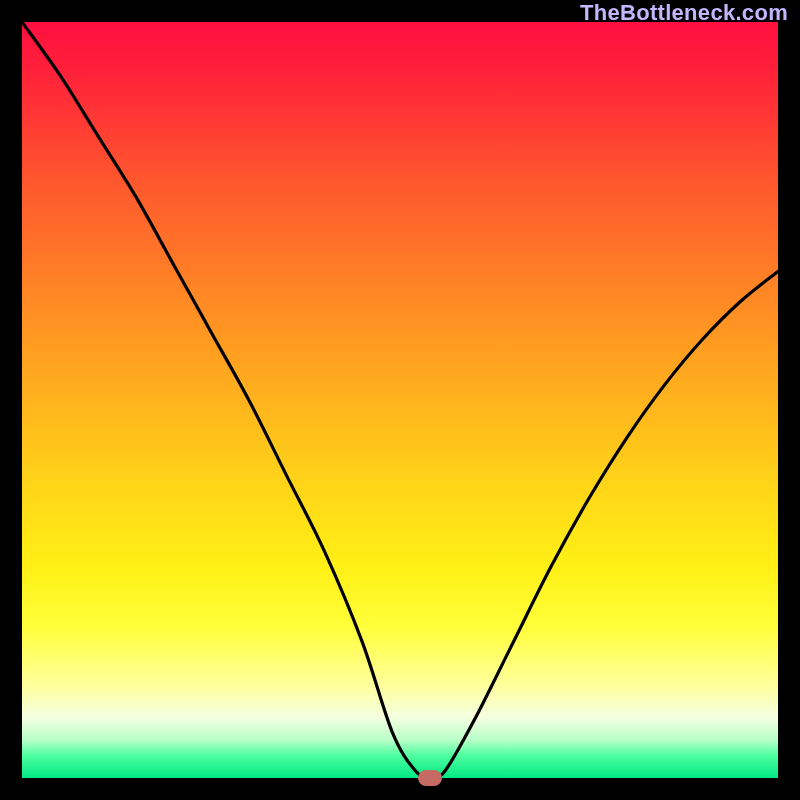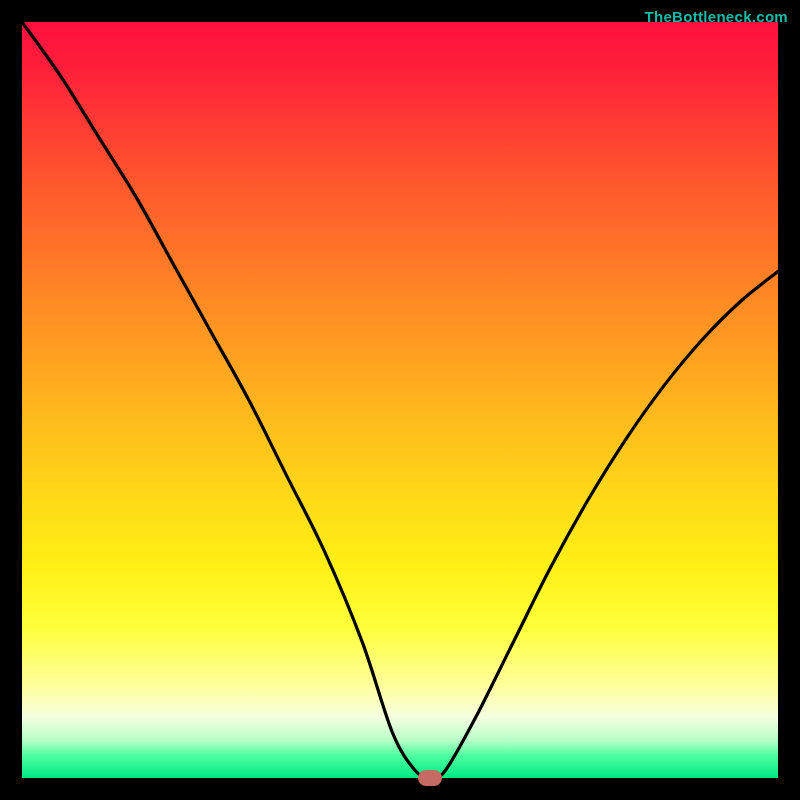--- a/index.html
+++ b/index.html
@@ -1,17 +1,17 @@
 <!DOCTYPE html>
 <html><head>
 <meta charset="utf-8">
 <style>
 html,body{margin:0;padding:0;width:800px;height:800px;overflow:hidden;background:#000;font-family:Arial,Helvetica,sans-serif}
 .frame{position:relative;width:800px;height:800px;background:#000}
-.attribution{position:absolute;top:8px;right:12px;color:#14b8a6;font-size:15px;font-weight:600;letter-spacing:.3px}
+.attribution{position:absolute;top:0;right:12px;color:#c4b5fd;font-size:22px;font-weight:600;letter-spacing:.3px}
 .plot{position:absolute;left:22px;top:22px;width:756px;height:756px;background:linear-gradient(to bottom,
  #ff0f3f 0%,
  #ff1f3a 6%,
  #ff3d33 14%,
  #ff5a2d 22%,
  #ff7a27 32%,
  #ff9a21 42%,
  #ffb91c 52%,
  #ffd718 62%,
  #fff015 72%,

